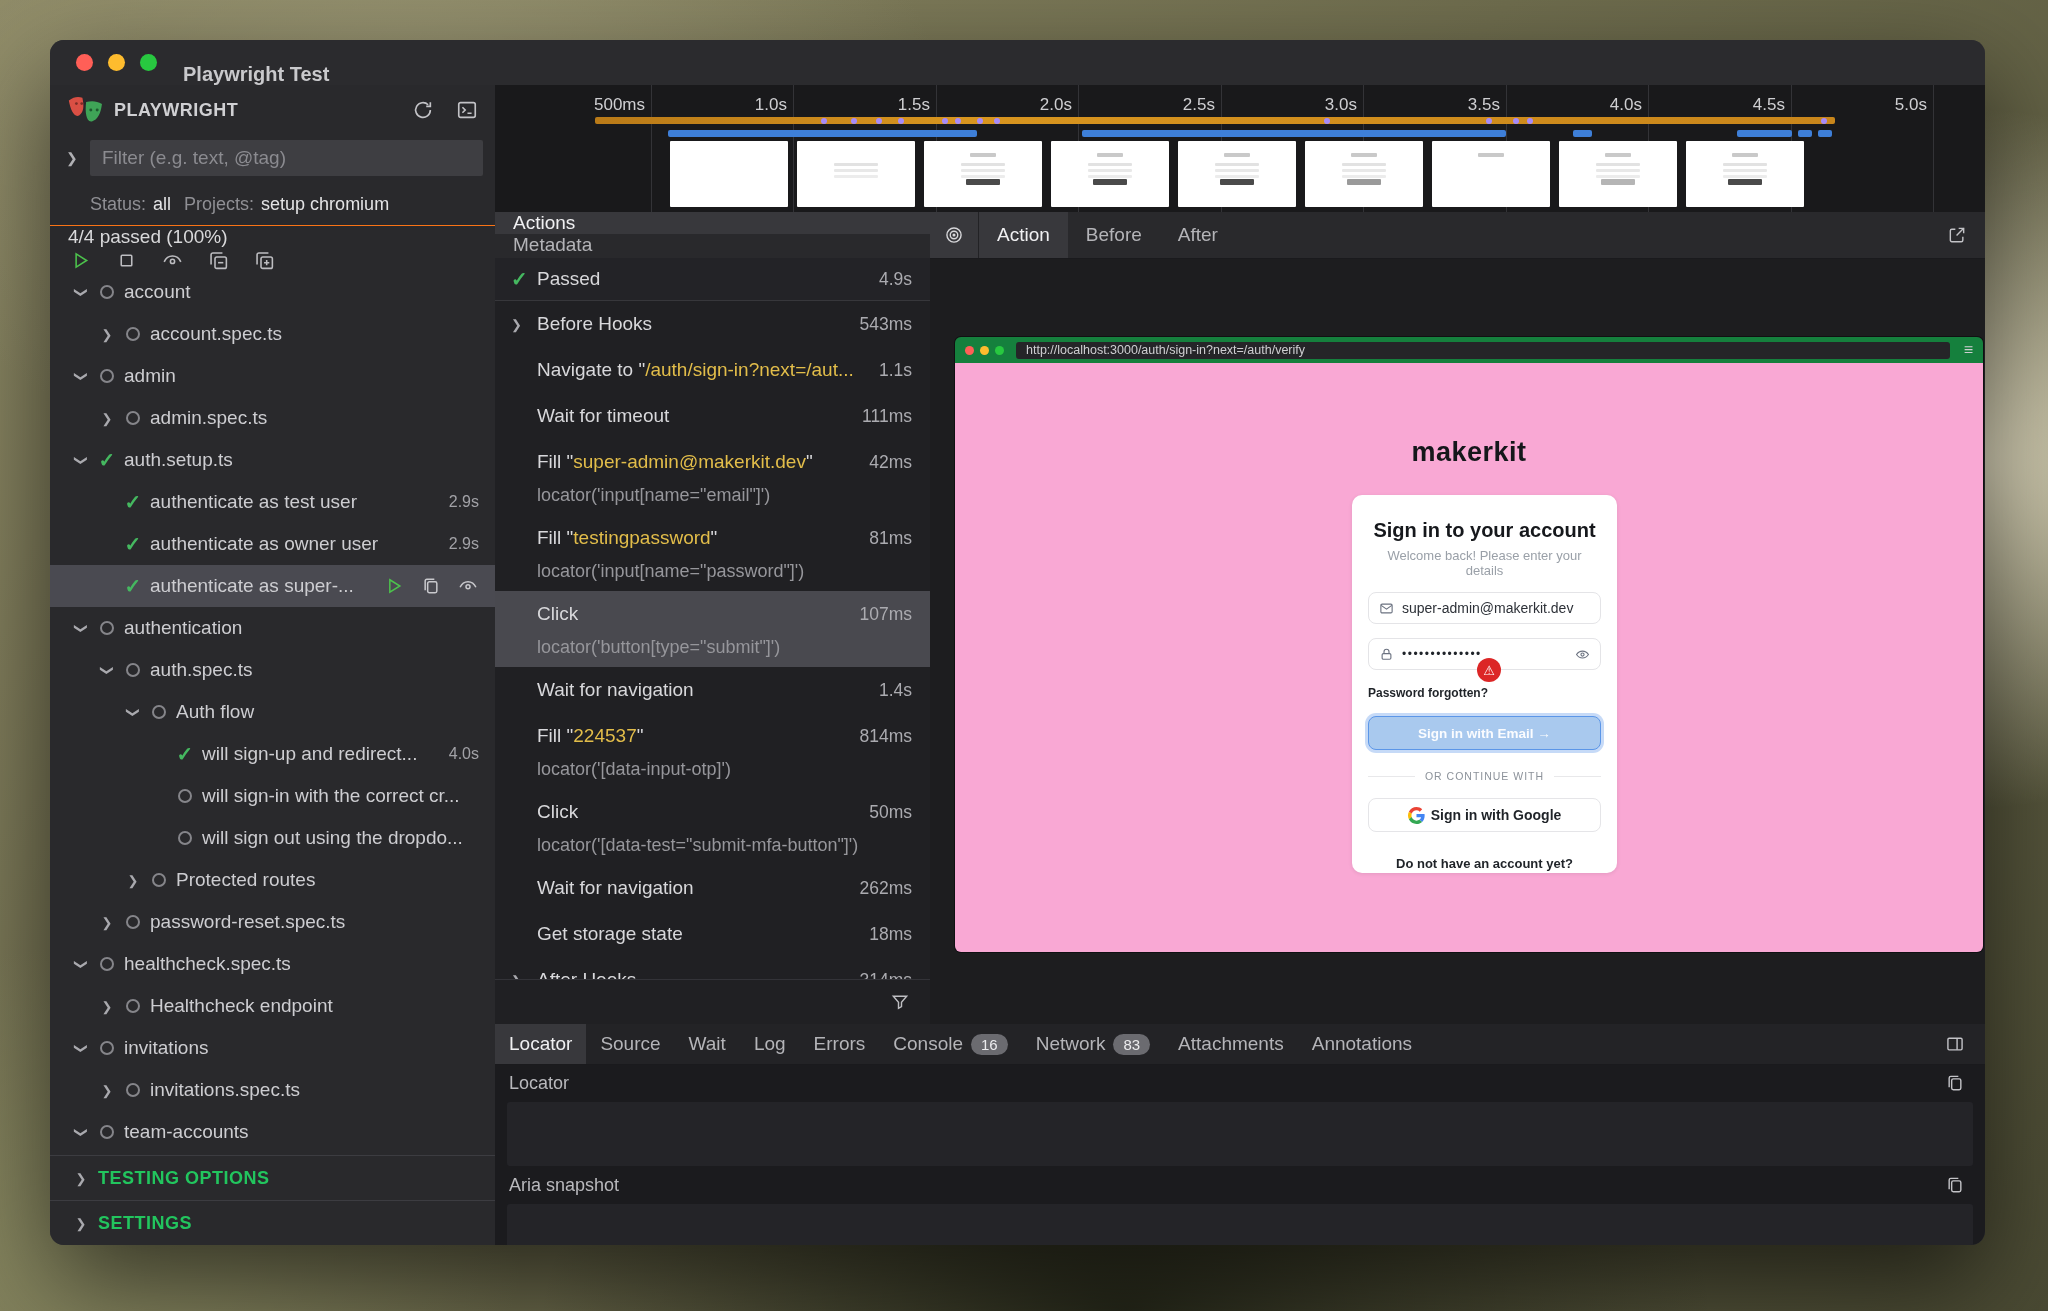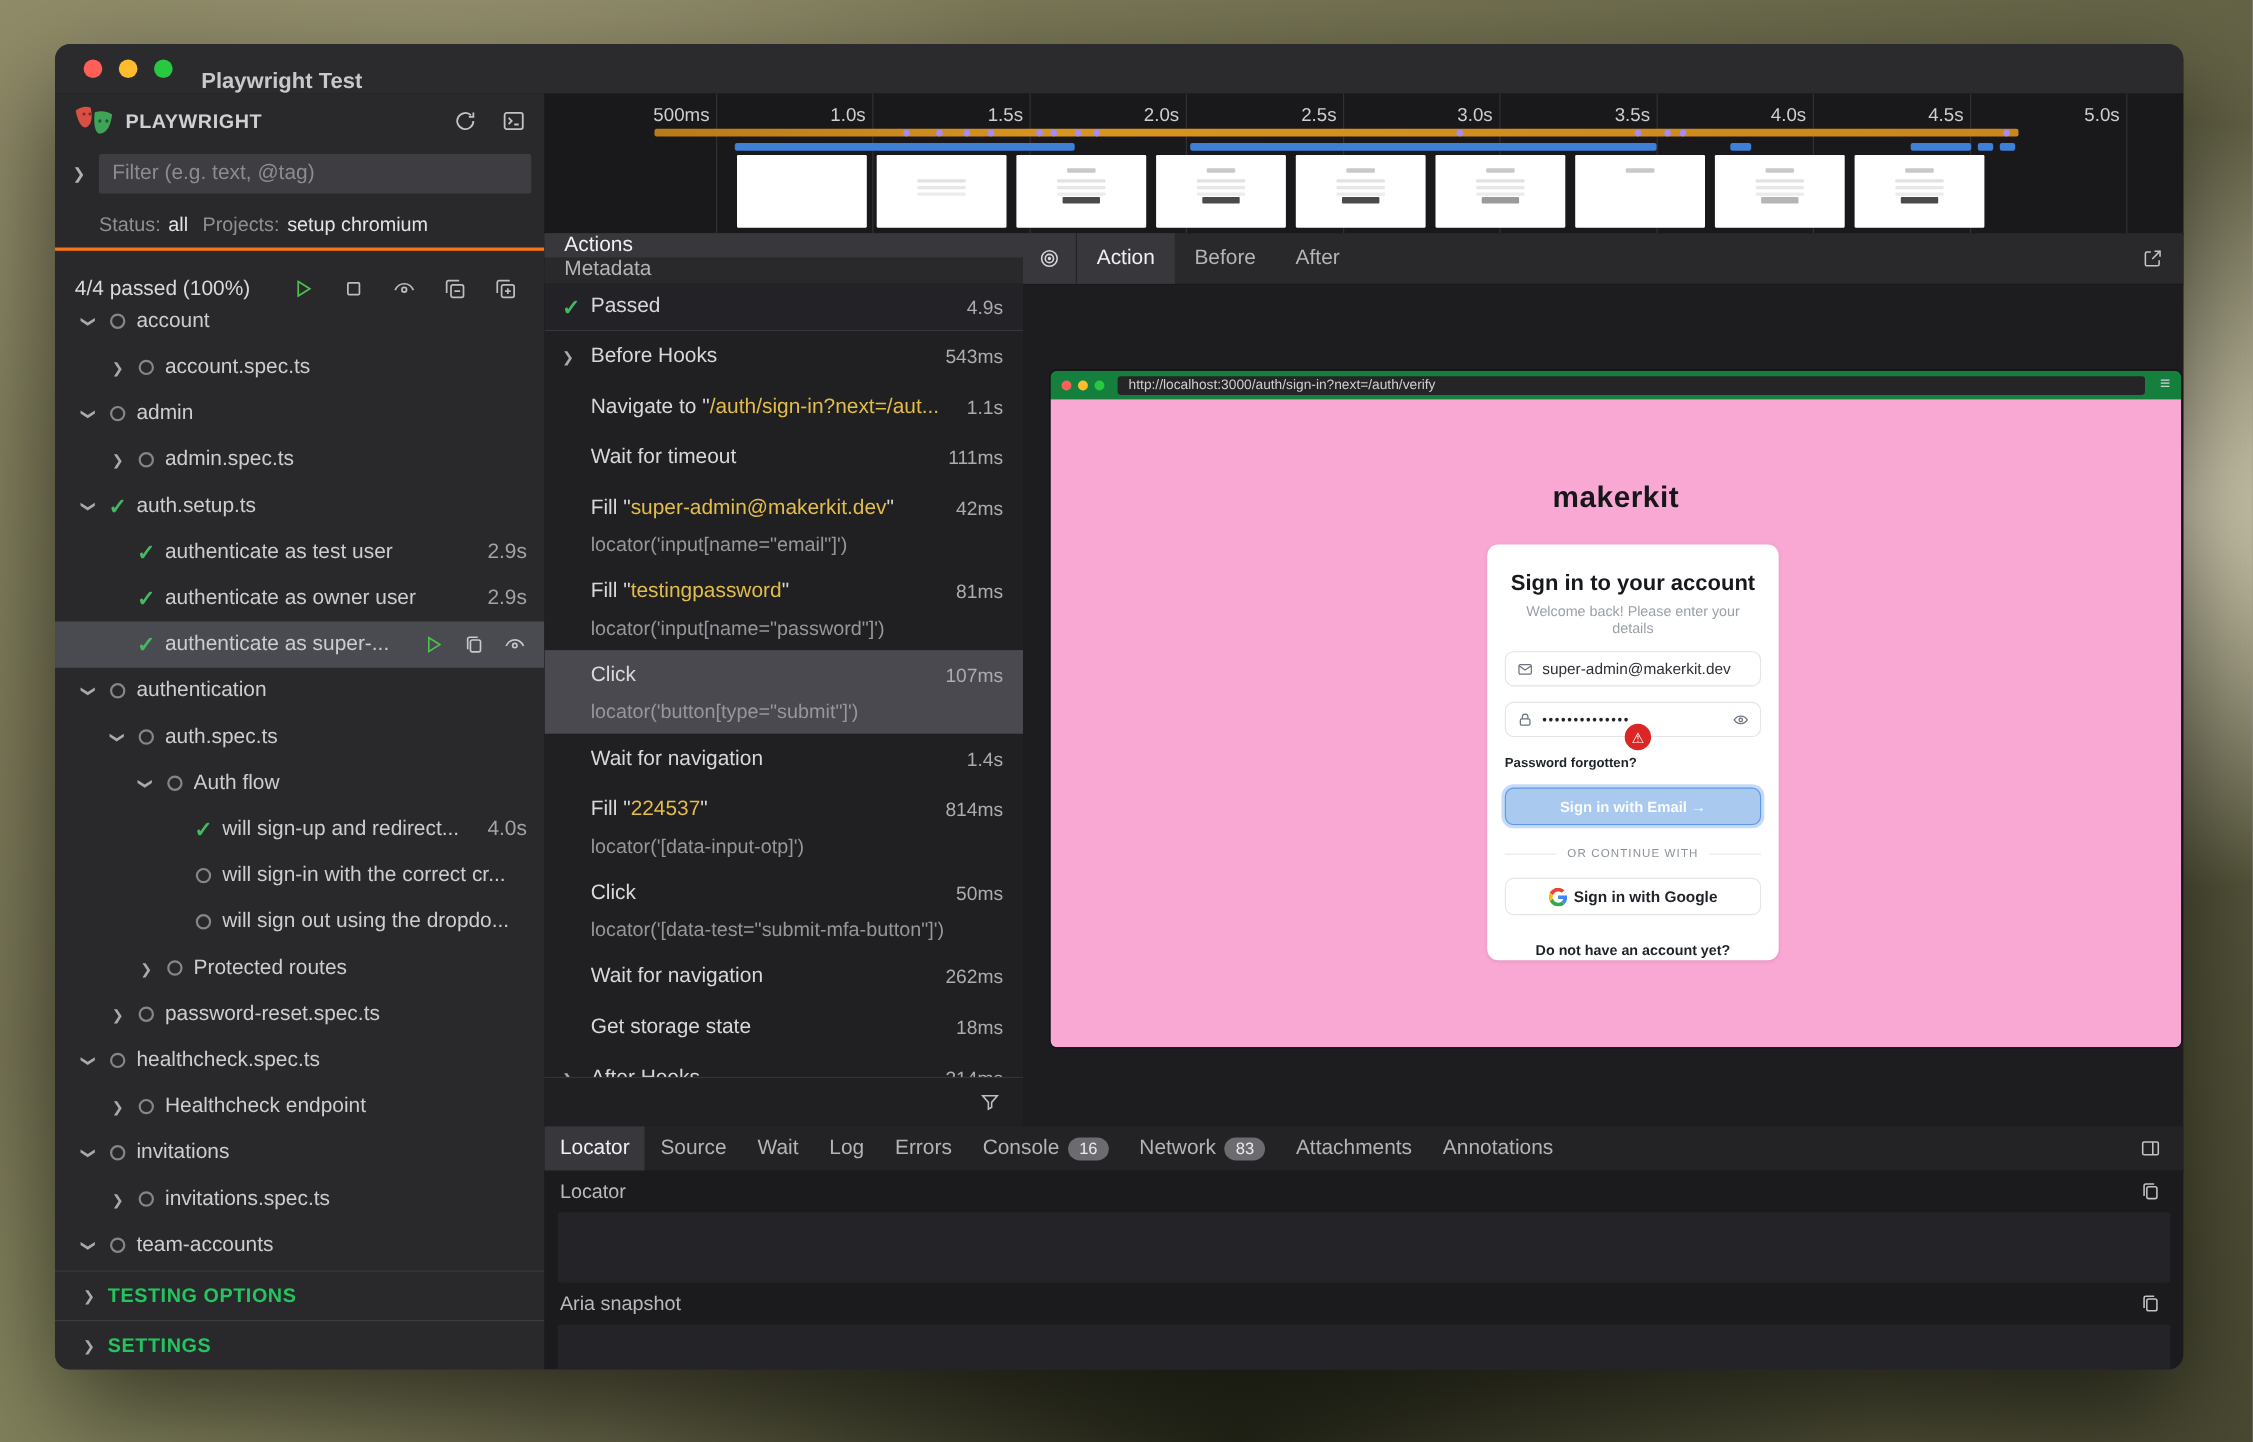--- a/index.html
+++ b/index.html
@@ -32,38 +32,38 @@
   .sb-head-icons{display:flex;gap:16px;color:#c3c3c7;}
   .icon-btn{width:28px;height:28px;display:flex;align-items:center;justify-content:center;}
   .icon-btn svg{width:22px;height:22px;stroke:currentColor;fill:none;stroke-width:1.8;}
   .filter-row{position:absolute;left:0;top:50px;right:0;height:46px;display:flex;align-items:center;padding:0 12px 0 16px;}
   .filter-chev{color:#b0b0b4;font-size:14px;width:24px;}
   .filter-input{flex:1;height:36px;background:#3e3e42;border:none;border-radius:2px;padding:0 12px;
     color:#e0e0e2;font-size:19px;font-family:"Liberation Sans",sans-serif;outline:none;}
   .filter-input::placeholder{color:#8b8b90;}
   .status-row{position:absolute;left:40px;top:101px;height:36px;display:flex;align-items:center;gap:7px;font-size:18px;}
   .skey{color:#8f8f94;} .sval{color:#e3e3e5;}
-  .sb-toolbar{position:absolute;left:0;top:140px;right:0;height:46px;border-top:3px solid #f97316;
-    display:flex;align-items:flex-end;padding:0 24px 0 18px;}
+  .sb-toolbar{position:absolute;left:0;top:140px;right:0;height:46px;border-top:1px solid #f97316;
+    display:flex;align-items:flex-start;padding:0 24px 0 18px;flex-direction:column;}
   .summary{flex:1;font-size:19px;color:#d9d9db;}
   .tool-icons{display:flex;gap:22px;align-items:center;}
   .tool-icons .icon-btn{width:24px;height:24px;color:#bdbdc1;}
   .tool-icons .icon-btn svg{width:21px;height:21px;}
   .play-green{color:#4cc24c !important;}
   
   .tree{position:absolute;left:0;top:186px;right:0;height:916px;overflow:hidden;}
   .trow{display:flex;align-items:center;height:42px;padding-right:16px;color:#cdcdd1;font-size:19px;}
   .trow.selected{background:#4a4a51;}
   .chev{width:26px;flex:none;color:#a9a9ae;font-size:13px;display:flex;justify-content:center;}
   .chev.down{transform:rotate(90deg);}
   .tico{width:26px;flex:none;display:flex;justify-content:center;align-items:center;}
   .tico.circle::before{content:"";width:10px;height:10px;border:2px solid #85858a;border-radius:50%;}
   .tico.check{color:#45b860;font-size:20px;font-weight:700;}
   .tlabel{flex:1;white-space:nowrap;overflow:hidden;text-overflow:ellipsis;margin-left:4px;}
-  .dur{color:#a2a2a7;font-size:19px;margin-left:0;flex:none;}
+  .dur{color:#a2a2a7;font-size:16px;margin-left:0;flex:none;}
   .ricons{display:flex;gap:15px;color:#c9c9cd;flex:none;align-items:center;}
   .ricons .icon-btn{width:22px;height:22px;} .ricons .icon-btn svg{width:20px;height:20px;}
   .secrow{position:absolute;left:0;right:0;height:45px;border-top:1px solid #3c3c41;display:flex;align-items:center;padding-left:18px;}
   .seclabel{font-size:18px;font-weight:700;letter-spacing:.5px;color:#22c55e;margin-left:4px;}
   
   .timeline{position:absolute;left:445px;top:45px;right:0;height:127px;background:#19191b;border-bottom:1px solid #111113;}
   .gridline{position:absolute;top:0;bottom:0;width:1px;background:#333337;}
   .tick{position:absolute;top:10px;width:90px;text-align:right;font-size:17px;color:#cfcfd2;}
   .obar{position:absolute;top:32px;height:7px;border-radius:2px;background:linear-gradient(90deg,#b97a18,#d8951f 30%,#c9861b);}
   .pdot{position:absolute;top:33px;width:6px;height:6px;border-radius:50%;background:#a78bfa;}

